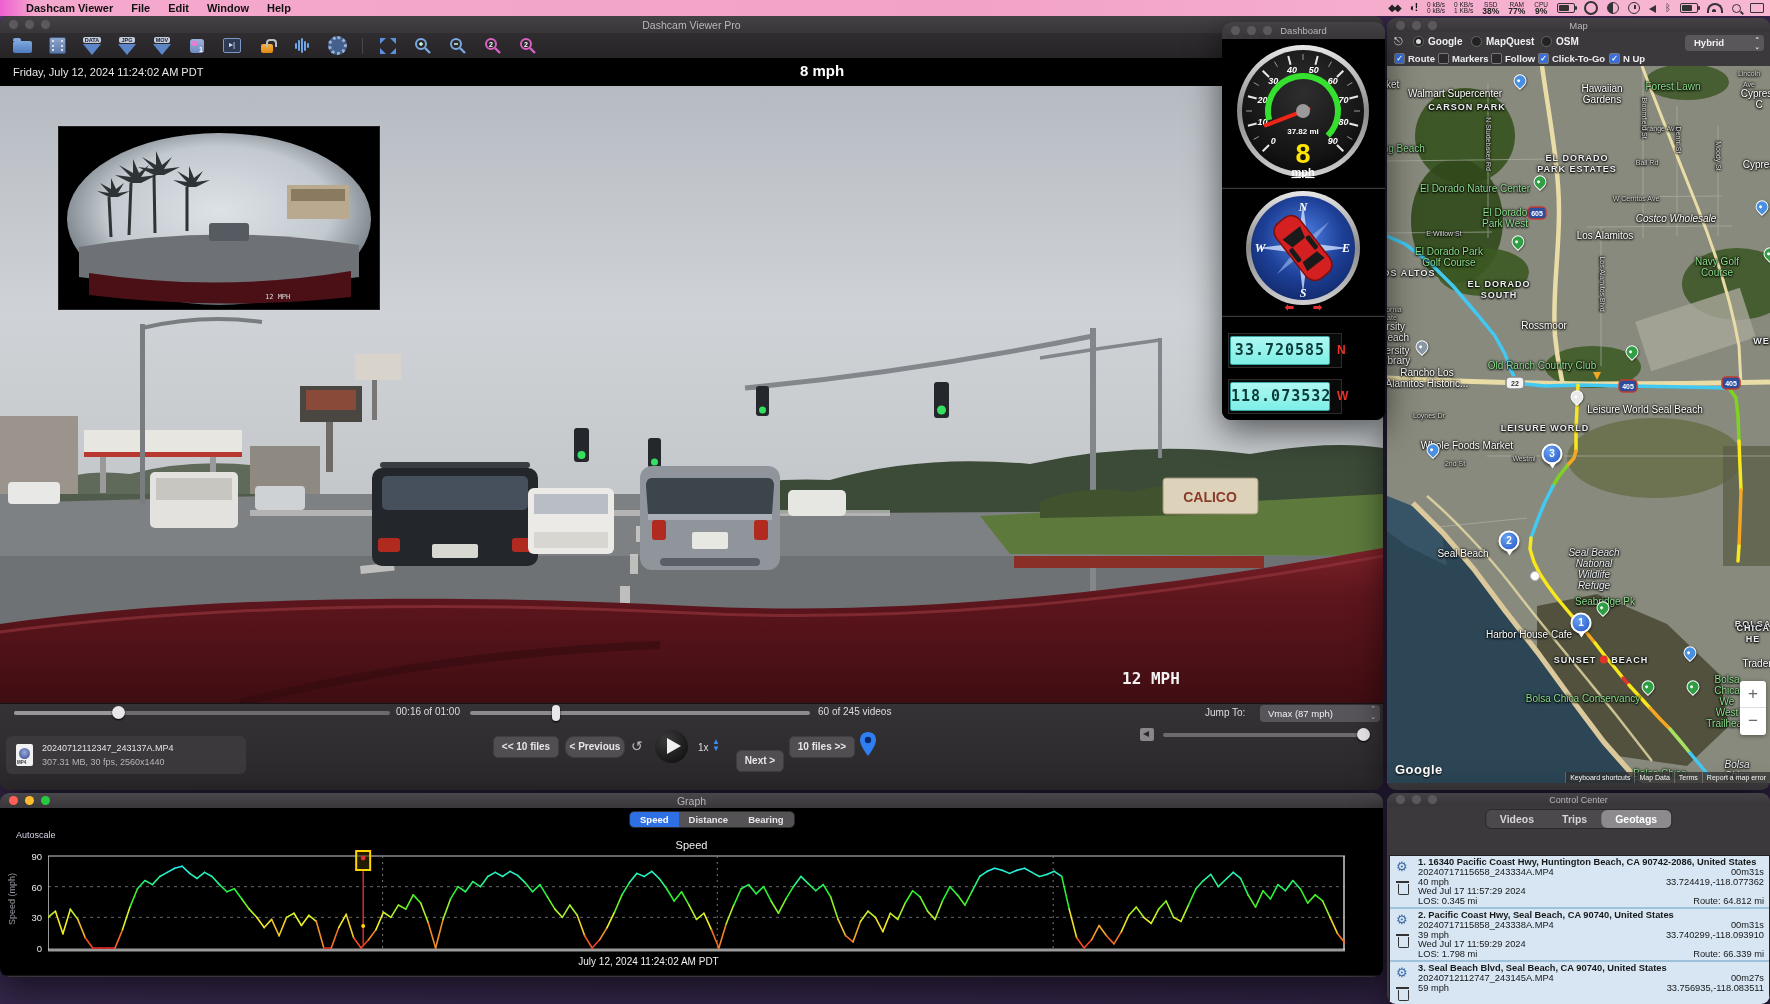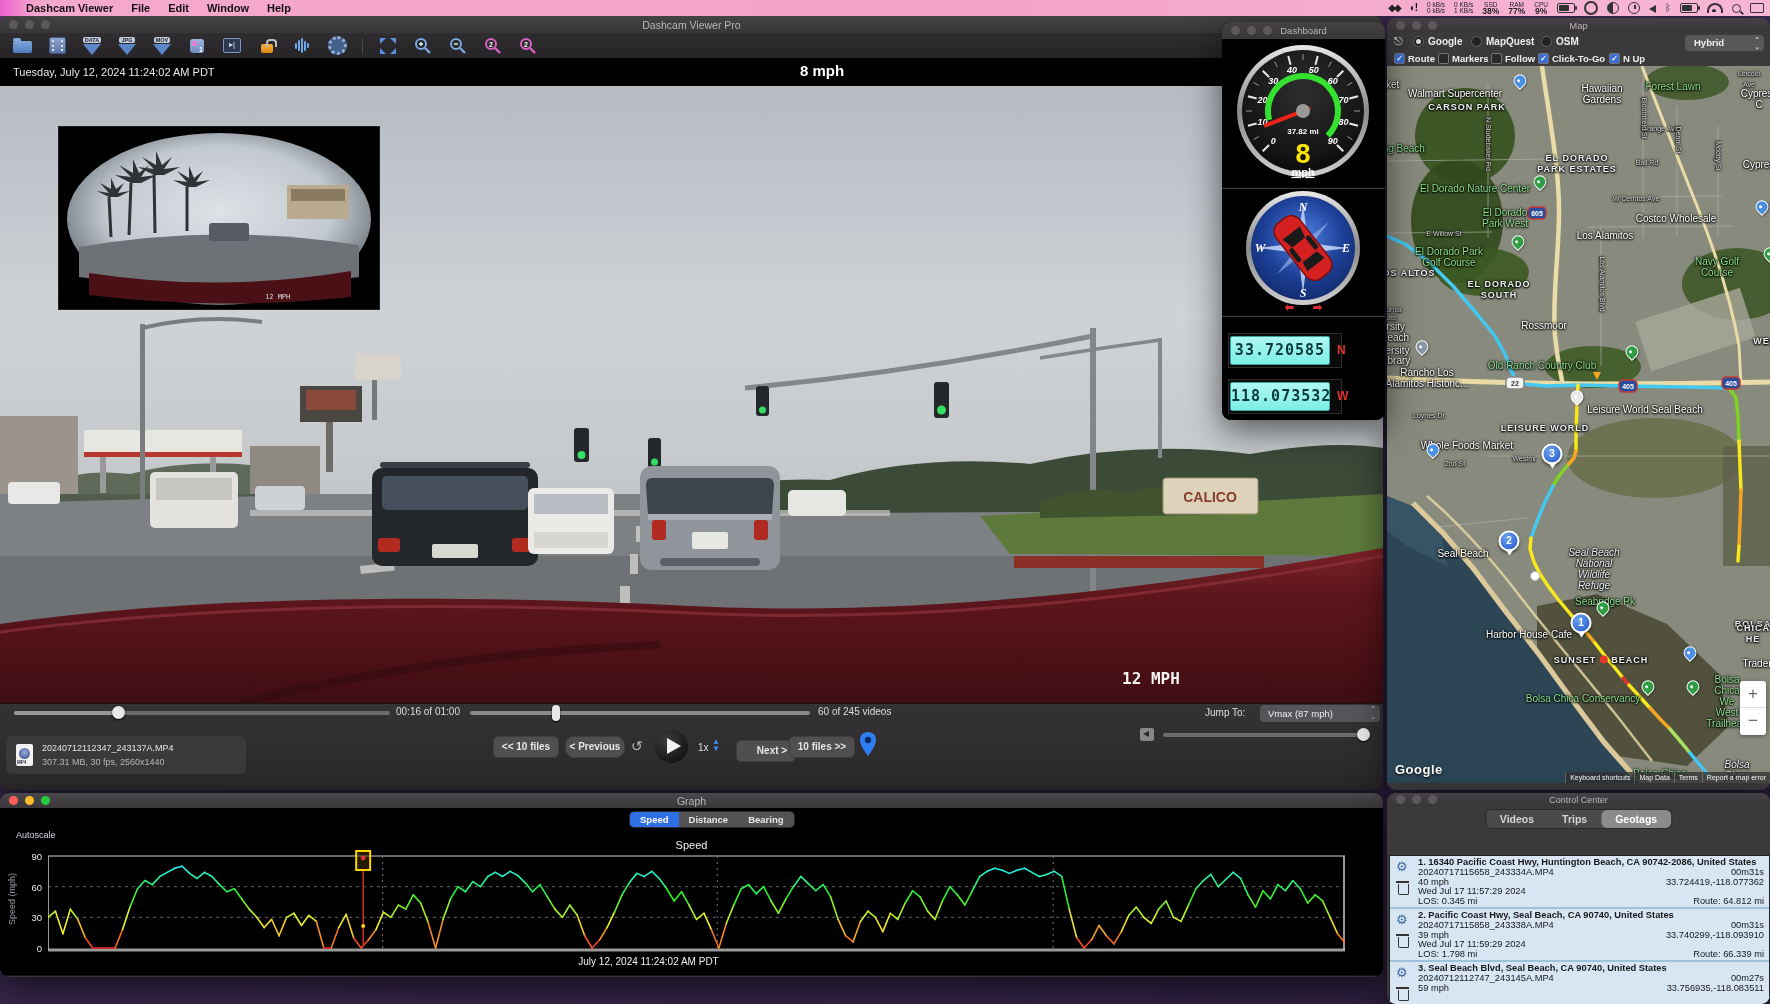--- a/index.html
+++ b/index.html
@@ -297,21 +297,21 @@
     <div class="tbi">
       <svg class="magsvg" width="18" height="18" viewBox="0 0 18 18">
         <circle cx="7" cy="7" r="5" fill="none" stroke="#d862c4" stroke-width="2"></circle>
           <line x1="11" y1="11" x2="16" y2="16" stroke="#d862c4" stroke-width="2.4"></line>
           <text x="7" y="10" font-size="7" fill="#fff" text-anchor="middle" font-weight="bold">2</text>
         </svg>
       </div>
   </div>
 
   <div id="vidbar">
-    <span class="vdate">Tuesday, July 12, 2024 11:24:02 AM PDT</span>
+    <span class="vdate">Friday, July 12, 2024 11:24:02 AM PDT</span>
     <span class="vspeed">8 mph</span>
   </div>
 
   <div id="videoscene">
     <svg width="1383" height="617" viewBox="0 0 1383 617">
       <defs>
         <linearGradient id="sky" x1="0" y1="0" x2="0" y2="1">
           <stop offset="0" stop-color="#b6bbc2"></stop>
             <stop offset=".55" stop-color="#cfd3d7"></stop>
             <stop offset="1" stop-color="#c3c7ca"></stop>
@@ -470,21 +470,21 @@
         <div class="l2">307.31 MB, 30 fps, 2560x1440</div>
       </div>
     </div>
 
     <div class="tbtn" style="left:493px;top:32px;width:64px;">&lt;&lt; 10 files</div>
     <div class="tbtn" style="left:565px;top:32px;width:58px;border-radius:9px;">&lt; Previous</div>
     <span class="abs" style="left:631px;top:34px;font-size:14px;color:#b8b5b8;">↺</span>
     <div id="playbtn"></div>
     <span class="abs" style="left:698px;top:38px;font-size:10px;">1x</span>
     <span class="abs bluearr" style="left:712px;top:34px;">▲<br>▼</span>
-    <div class="tbtn" style="left:736px;top:36px;width:46px;padding-left:12px;">Next &gt;</div>
+    <div class="tbtn" style="left:736px;top:46px;width:46px;">Next &gt;</div>
     <div class="tbtn" style="left:789px;top:32px;width:64px;">10 files &gt;&gt;</div>
     <svg class="abs" style="left:860px;top:28px;" width="16" height="24" viewBox="0 0 16 24">
       <path d="M8 0 C3 0 0 3.6 0 8 C0 14 8 24 8 24 C8 24 16 14 16 8 C16 3.6 13 0 8 0z" fill="#2f7ff2"></path>
         <circle cx="8" cy="8" r="3.2" fill="#0a2a6a"></circle>
     </svg>
     <div id="volrow">
       <div class="spk"></div>
       <div class="sl-track" style="left:1163px;top:29px;width:205px;">
         <div class="sl-thumb" style="left:194px;"></div>
       </div>
@@ -749,21 +749,21 @@
         <div class="mlabel g" style="left: 14px; top: 82px;">ong Beach</div>
         <div class="mlabel " style="left: 4px; top: 18px;">rket</div>
         <div class="mlabel caps" style="left: 190px; top: 98px;">EL DORADO
 PARK ESTATES</div>
         <div class="mlabel rd" style="left: 273px; top: 62px;">Orange Ave</div>
         <div class="mlabel rd" style="left: 260px; top: 96px;">Ball Rd</div>
         <div class="mlabel g" style="left: 88px; top: 122px;">El Dorado Nature Center</div>
         <div class="mlabel g" style="left: 118px; top: 152px;">El Dorado
 Park West</div>
         <div class="mlabel rd" style="left: 249px; top: 132px;">W Cerritos Ave</div>
-        <div class="mlabel " style="left: 289px; top: 152px;">Costco Wholesale</div>
+        <div class="mlabel " style="left: 289px; top: 152px; font-style: italic;">Costco Wholesale</div>
         <div class="mlabel " style="left: 218px; top: 169px;">Los Alamitos</div>
         <div class="mlabel rd" style="left: 57px; top: 167px;">E Willow St</div>
         <div class="mlabel g" style="left: 62px; top: 191px;">El Dorado Park
 Golf Course</div>
         <div class="mlabel caps" style="left: 22px; top: 207px;">OS ALTOS</div>
         <div class="mlabel g" style="left: 330px; top: 201px;">Navy Golf Course</div>
         <div class="mlabel caps" style="left: 112px; top: 224px;">EL DORADO
 SOUTH</div>
         <div class="mlabel vert" style="left: 101px; top: 78px;">N Studebaker Rd</div>
         <div class="mlabel vert" style="left: 257px; top: 52px;">Bloomfield St</div>

